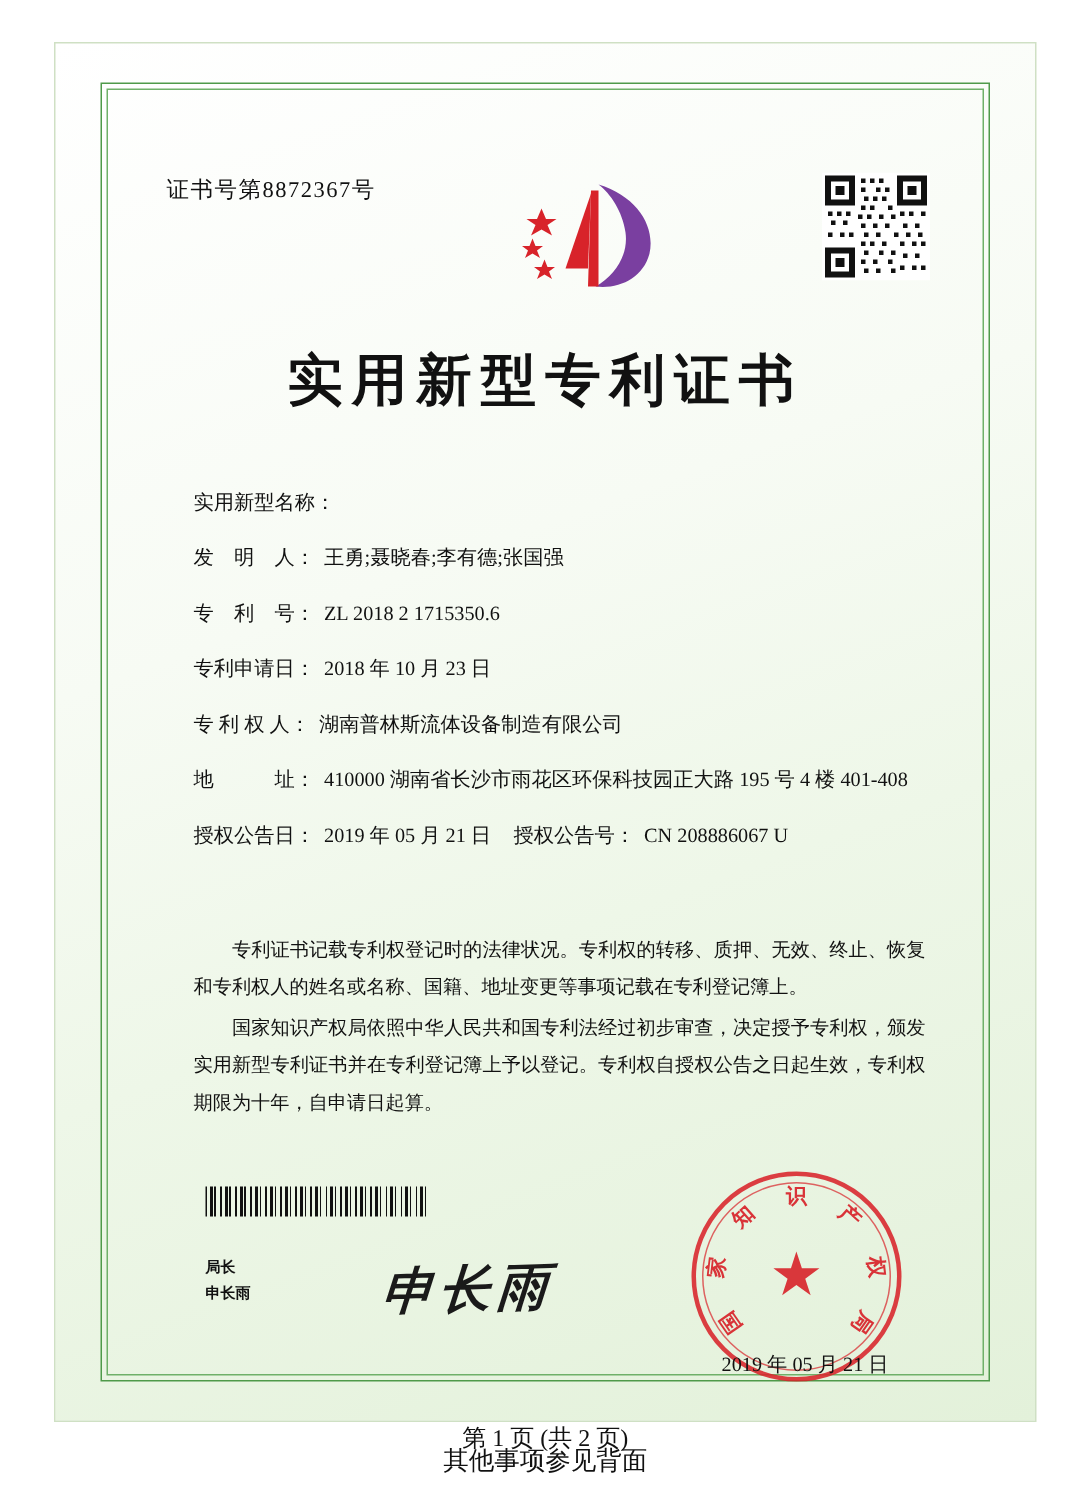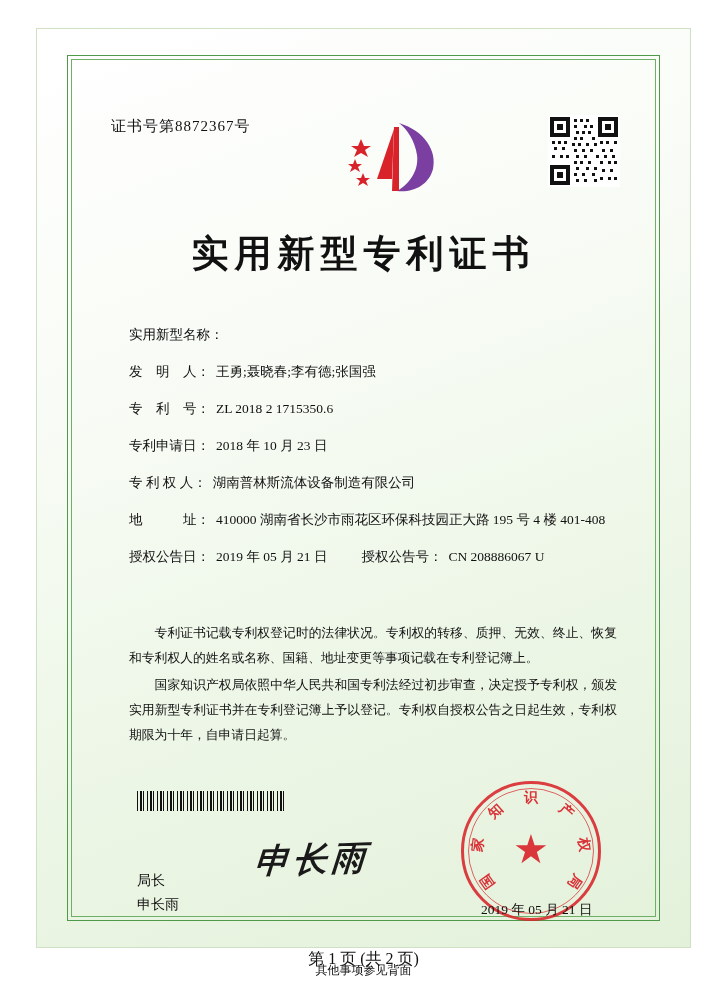--- a/index.html
+++ b/index.html
@@ -104,21 +104,21 @@
     color: #111;
   }
   .field-value {
     flex: 1 1 auto;
     padding-left: 6px;
     color: #111;
   }
   .field-row.inline-two .field-label2 {
     flex: 0 0 auto;
     white-space: pre;
-    padding-left: 34px;
+    padding-left: 15px;
   }
   .field-row.inline-two .field-value2 {
     flex: 0 0 auto;
     padding-left: 6px;
   }
 
   
   .paragraphs {
     position: absolute;
     left: 92px;
@@ -149,24 +149,25 @@
       transparent 5px, transparent 6px,
       #111 6px, #111 7px,
       transparent 7px, transparent 10px
     );
   }
 
   
   .sig-label {
     position: absolute;
     left: 100px;
-    top: 840px;
-    font-size: 14px;
+    top: 808px;
+    font-size: 10px;
     line-height: 1.7;
     color: #111;
+    font-weight: bold;
   }
   .sig-hand {
     position: absolute;
     left: 218px;
     top: 808px;
     font-size: 34px;
     font-family: "Liberation Serif", "DejaVu Serif", serif;
     font-style: italic;
     font-weight: bold;
     letter-spacing: 4px;
@@ -234,21 +235,21 @@
     font-size: 16px;
     color: #111;
   }
 
   .footer-note {
     position: absolute;
     left: 0;
     right: 0;
     top: 962px;
     text-align: center;
-    font-size: 12px;
+    font-size: 17px;
     color: #111;
   }
 </style>
 </head>
 <body>
 
 <div class="certificate">
 
   <div class="frame-outer"></div>
   <div class="frame-inner"></div>

